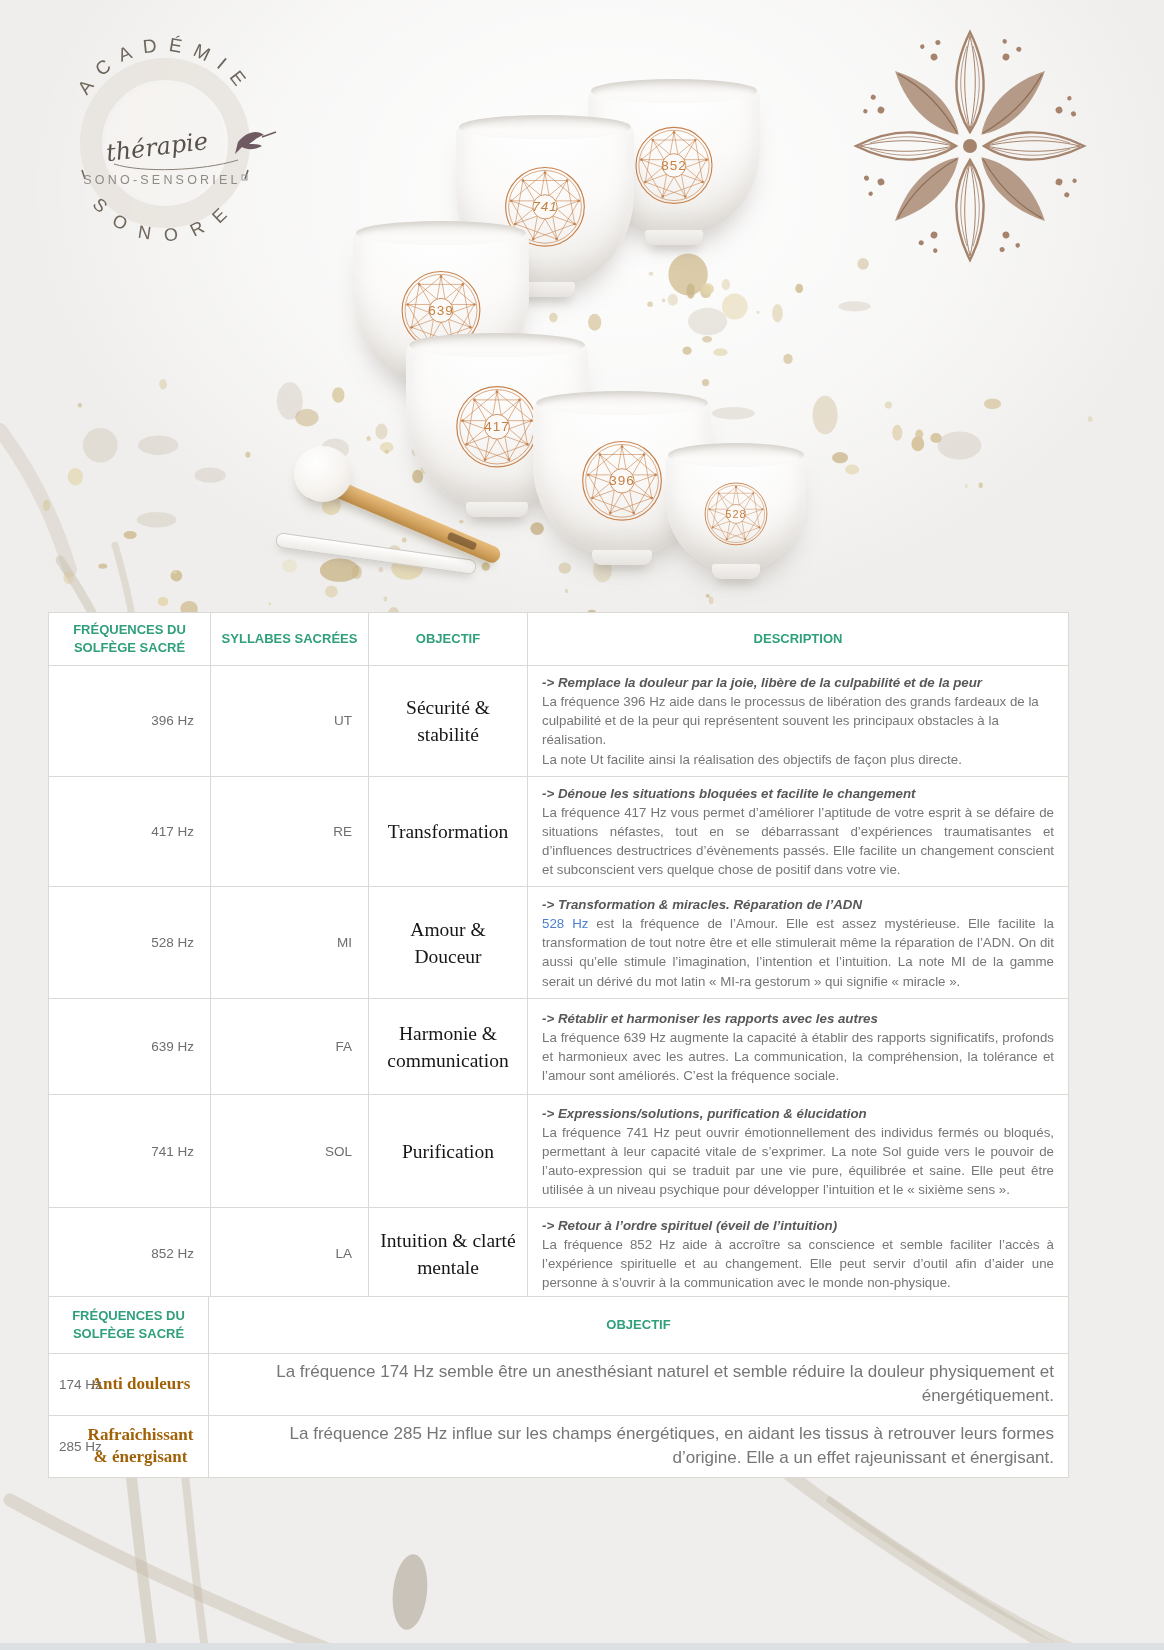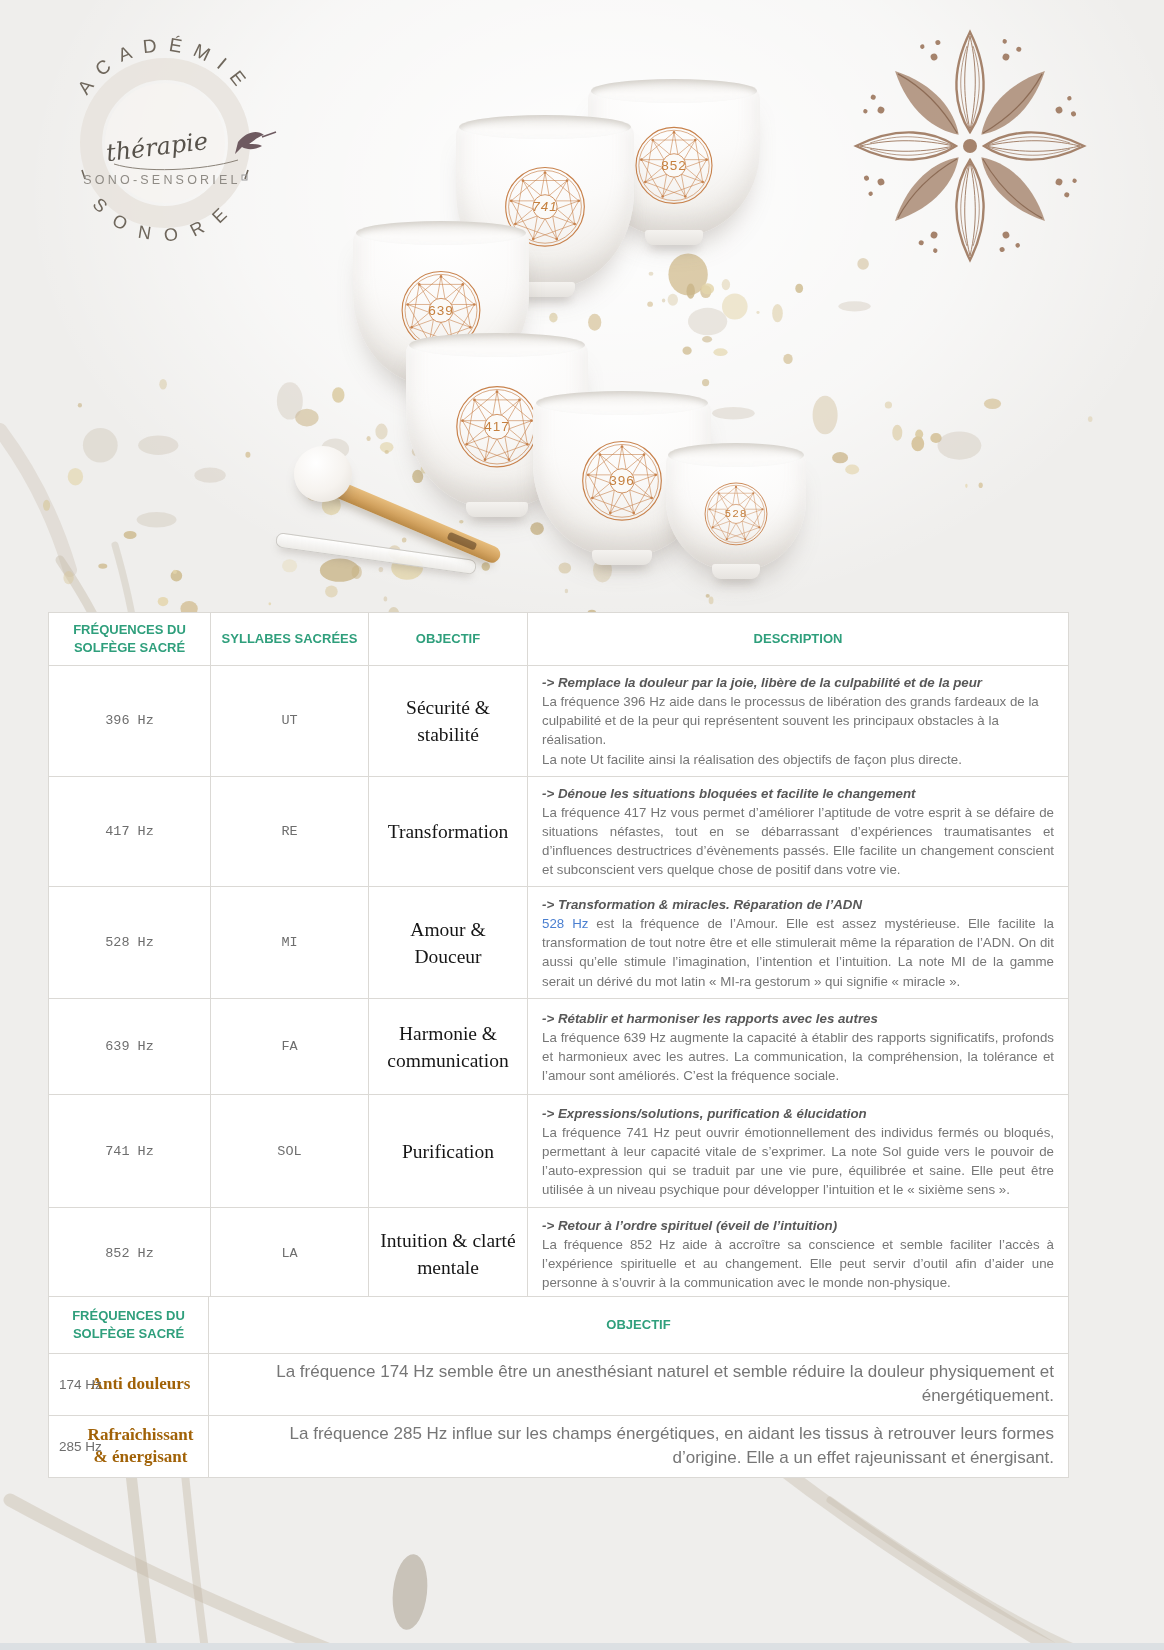--- a/index.html
+++ b/index.html
@@ -41,21 +41,21 @@
     background:linear-gradient(180deg,rgba(255,255,255,.95),rgba(236,234,230,.9));
     border:1px solid rgba(195,192,187,.8);transform-origin:left center;
     box-shadow:0 6px 8px -4px rgba(120,110,100,.35);}
 
   
   table{border-collapse:collapse;table-layout:fixed;background:#fff;}
   .grid-table{position:absolute;left:48px;width:1020px;}
   td,th{border:1px solid #dbd9d5;vertical-align:middle;}
   th{color:#2f9f7c;font-size:13px;font-weight:bold;text-align:center;line-height:1.35;padding:6px 10px;}
   #main-table th{height:40px;}
-  .cell-freq,.cell-syll{color:#6e6e6e;font-size:13.5px;padding:6px 16px;text-align:center;font-family:Liberation Mono, monospace;}
+  .cell-freq,.cell-syll{color:#6e6e6e;font-size:13.5px;padding:6px 16px;text-align:right;}
   .cell-obj{font-family:"Liberation Serif",serif;font-size:19.5px;color:#161616;text-align:center;
     line-height:1.4;padding:6px 10px;}
   .cell-desc{padding:7px 14px;color:#767676;font-size:13.3px;line-height:1.44;}
   .cell-desc .lead{display:block;color:#585858;font-weight:bold;font-style:italic;}
   .cell-desc p{margin:0;text-align:justify;}
   .cell-desc p.left{text-align:left;}
   .freq-link{color:#4a7fd0;text-decoration:none;}
   
   #intent-table th{height:44px;}
   .intent-name-cell{position:relative;padding:4px 8px 4px 32px;}
@@ -447,21 +447,21 @@
             <circle cx="35.977174123647586" cy="88.52739745222225" r="1.6" fill="#c8824c"></circle>
             <circle cx="14.492958444838024" cy="70.50000000000001" r="1.6" fill="#c8824c"></circle>
             <circle cx="9.62288212649947" cy="42.88042471565587" r="1.6" fill="#c8824c"></circle>
             <circle cx="23.645708002851883" cy="18.592177832121905" r="1.6" fill="#c8824c"></circle>
             <circle cx="50" cy="50" r="14.5" fill="#fbfaf8" stroke="#c8824c" stroke-width="1"></circle>
           </svg>
           <span class="bowl-num">396</span>
         </div>
       <div class="foot"></div>
     </div>
-    <div class="bowl small" style="left:666px;top:450px;width:140px;height:120px;z-index:6;font-family:Liberation Mono, monospace;">
+    <div class="bowl small" style="left:666px;top:450px;width:140px;height:120px;z-index:6;">
       <div class="rim"></div>
       <div class="logo">
           <svg class="mandala" viewBox="0 0 100 100">
             <circle cx="50" cy="50" r="47" fill="none" stroke="#c8824c" stroke-width="1.4"></circle>
             <circle cx="50" cy="50" r="43.5" fill="none" stroke="#c8824c" stroke-width="0.8"></circle>
             <line x1="50" y1="9" x2="90.37711787350054" y2="42.880424715655856" stroke="#c8824c" stroke-width="0.8" opacity="0.9"></line>
             <line x1="76.35429199714811" y1="18.5921778321219" x2="85.50704155516199" y2="70.5" stroke="#c8824c" stroke-width="0.8" opacity="0.9"></line>
             <line x1="90.37711787350054" y1="42.880424715655856" x2="64.02282587635241" y2="88.52739745222223" stroke="#c8824c" stroke-width="0.8" opacity="0.9"></line>
             <line x1="85.50704155516199" y1="70.5" x2="35.977174123647586" y2="88.52739745222225" stroke="#c8824c" stroke-width="0.8" opacity="0.9"></line>
             <line x1="64.02282587635241" y1="88.52739745222223" x2="14.492958444838024" y2="70.50000000000001" stroke="#c8824c" stroke-width="0.8" opacity="0.9"></line>

